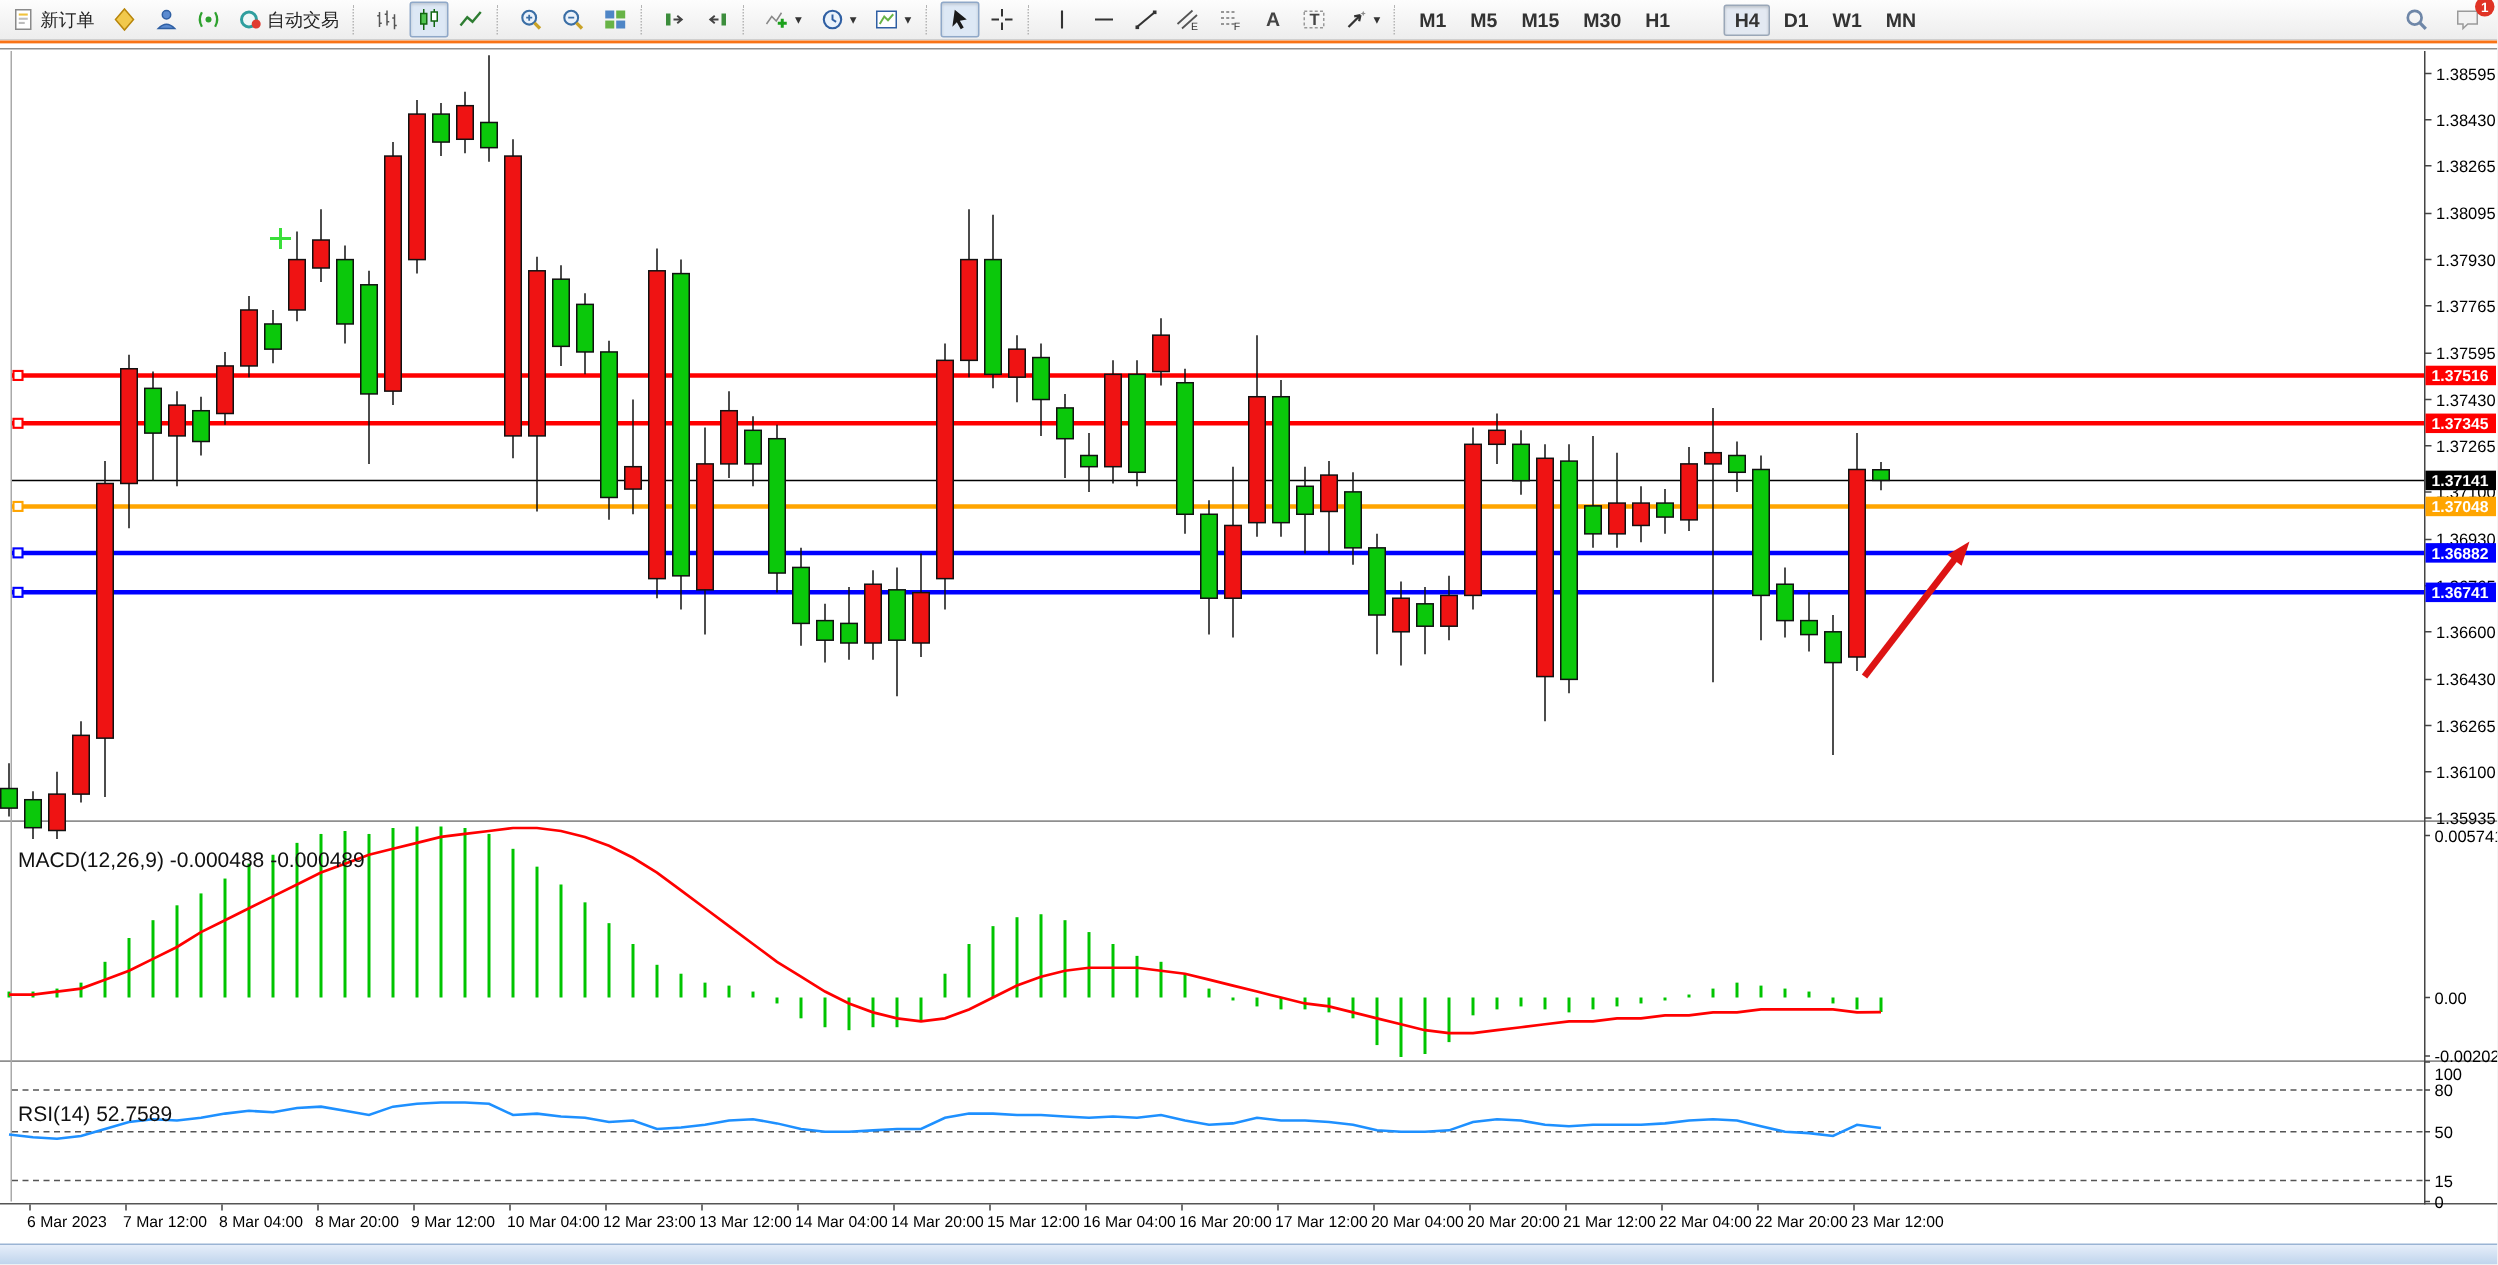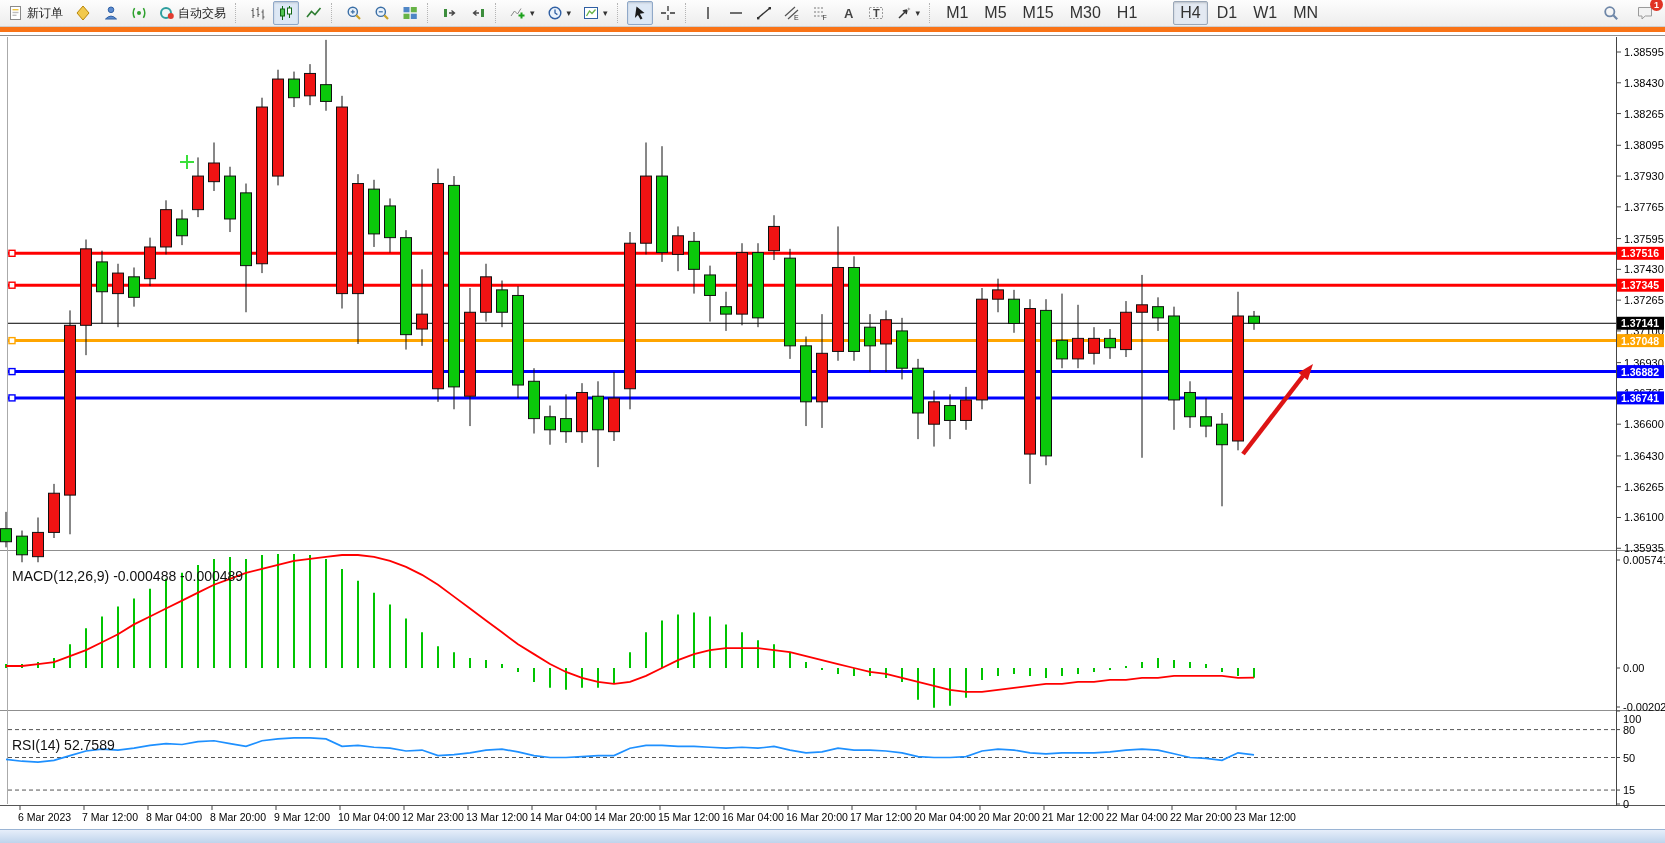--- a/index.html
+++ b/index.html
@@ -6,27 +6,27 @@
   #app{position:relative;width:1665px;height:843px;background:#fff;overflow:hidden;}
   
   #toolbar{position:absolute;top:0;left:0;width:100%;height:27px;
     background:linear-gradient(#fdfdfd,#ededed);border-bottom:1px solid #cfcfcf;
     display:flex;align-items:center;padding-left:2px;box-sizing:border-box;text-align:center;}
   .tbtn{display:flex;align-items:center;gap:3px;height:22px;padding:0 4px;margin:0 1px;
     border:1px solid transparent;border-radius:2px;font-size:12px;color:#222;cursor:default;white-space:nowrap;}
   .tbtn.active{border:1px solid #8fa8c8;background:#dde8f5;box-shadow:inset 0 1px 2px rgba(0,0,0,.15);}
   .tbtn .caret{font-size:9px;color:#333;margin-left:1px;}
   .tsep{width:5px;height:20px;margin:0 3px;border-left:1px dotted #b5b5b5;}
-  .tf{font-size:16px;font-weight:normal;color:#333;padding:2px 6px;margin:0 1px;border:1px solid transparent;border-radius:2px;}
+  .tf{font-size:13px;font-weight:bold;color:#333;padding:2px 6px;margin:0 1px;border:1px solid transparent;border-radius:2px;}
   .tf.active{border:1px solid #9aa7b8;background:#e3e9f2;box-shadow:inset 0 1px 2px rgba(0,0,0,.18);margin-left:28px;}
   #tb-right{margin-left:auto;display:flex;align-items:center;margin-right:6px;gap:6px;}
   .badge-red{position:absolute;top:-4px;right:-6px;background:#e03325;color:#fff;border-radius:50%;
     width:13px;height:13px;font-size:9px;font-weight:bold;display:flex;align-items:center;justify-content:center;}
   
-  #chartwin{position:absolute;top:27px;left:0;width:1665px;bottom:13px;background:#fff;border-top:5px solid #f97316;}
+  #chartwin{position:absolute;top:27px;left:0;width:1665px;bottom:13px;background:#fff;border-top:2px solid #f97316;}
   #titlerow{position:absolute;top:2px;left:6px;height:14px;font-size:11px;font-weight:bold;color:#000;
     display:flex;align-items:center;gap:6px;}
   #titlerow .tri{font-size:8px;}
   #chartsvg{position:absolute;top:0;left:0;}
   .pane-label{position:absolute;font-size:14px;color:#111;font-weight:normal;}
   
   #status{position:absolute;left:0;bottom:0;width:100%;height:13px;
     background:linear-gradient(#e6eefa,#bfd4ec);border-top:1px solid #9ab4d4;}
 </style>
 </head>

